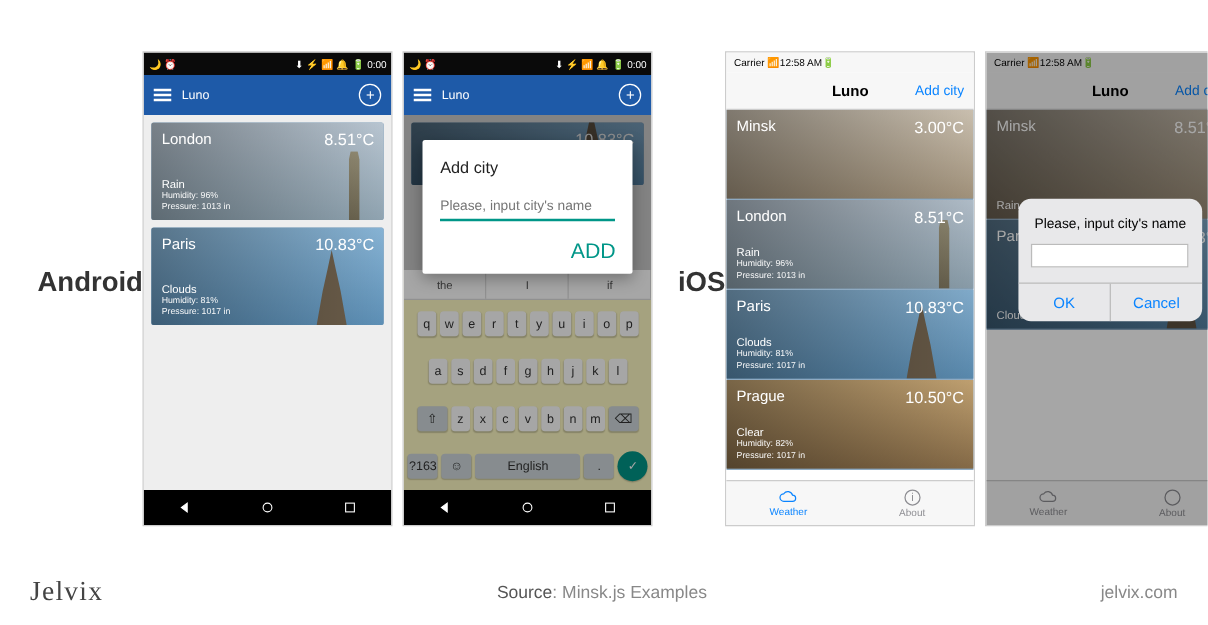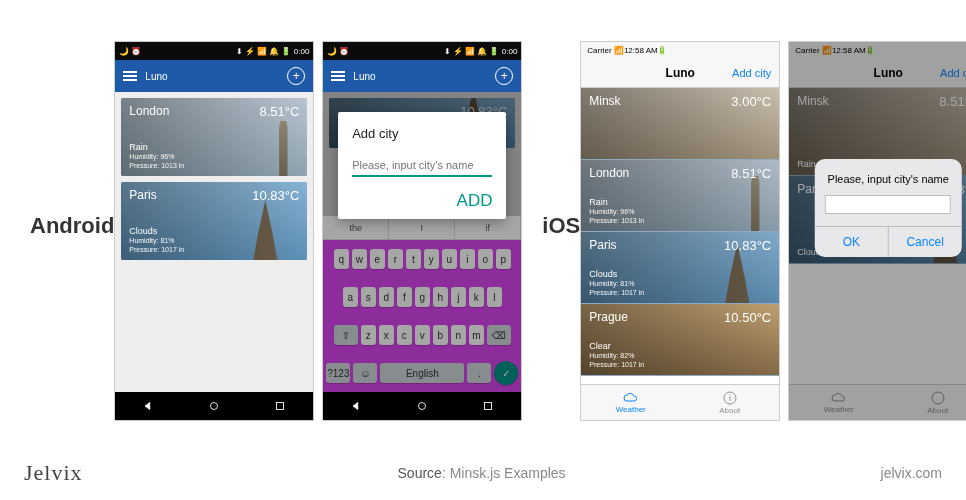--- a/index.html
+++ b/index.html
@@ -53,21 +53,21 @@
 
 
 .and-dialog-scrim{position:absolute;inset:50px 0 28px;background:rgba(0,0,0,.35);display:flex;align-items:flex-start;justify-content:center;padding-top:20px}
 .and-dialog{width:85%;background:#fff;border-radius:2px;padding:14px 14px 8px;box-shadow:0 4px 12px rgba(0,0,0,.3)}
 .and-dialog .dtitle{font-size:13px;font-weight:500;color:#222;margin-bottom:14px}
 .and-dialog input{width:100%;border:none;border-bottom:2px solid #009688;font-size:11px;padding:4px 0;color:#999;outline:none}
 .and-dialog .actions{text-align:right;margin-top:14px}
 .and-dialog .actions span{color:#009688;font-weight:500;font-size:17px}
 
 
-.kbd{height:176px;background:#d946ef;display:flex;flex-direction:column}
+.kbd{height:176px;background:#fef9c3;display:flex;flex-direction:column}
 .sugg{height:24px;background:#fff;border-bottom:1px solid #ddd;display:flex}
 .sugg span{flex:1;display:flex;align-items:center;justify-content:center;font-size:9px;color:#555;border-right:1px solid #ddd}
 .krow{flex:1;display:flex;align-items:center;justify-content:center;gap:3px;padding:0 3px}
 .key{background:#fff;border-radius:3px;min-width:15px;height:20px;display:flex;align-items:center;justify-content:center;font-size:10px;color:#333;box-shadow:0 1px 1px rgba(0,0,0,.2)}
 .key.wide{min-width:24px;background:#cfd8dc}
 .key.space{flex:1;background:#cfd8dc}
 .key.go{background:#009688;color:#fff;border-radius:50%;width:24px;height:24px}
 
 
 .ios-scrim{position:absolute;inset:0;background:rgba(0,0,0,.35)}
@@ -214,21 +214,21 @@
               <span class="key">z</span>
               <span class="key">x</span>
               <span class="key">c</span>
               <span class="key">v</span>
               <span class="key">b</span>
               <span class="key">n</span>
               <span class="key">m</span>
               <span class="key wide">⌫</span>
             </div>
           <div class="krow">
-            <span class="key wide">?123</span>
+            <span class="key wide">?163</span>
             <span class="key wide">☺</span>
             <span class="key space">English</span>
             <span class="key wide">.</span>
             <span class="key go">✓</span>
           </div>
         </div>
         <div class="and-nav">
           <svg viewBox="0 0 24 24">
               <path d="M15 6l-8 6 8 6z" fill="#fff"></path>
             </svg>

